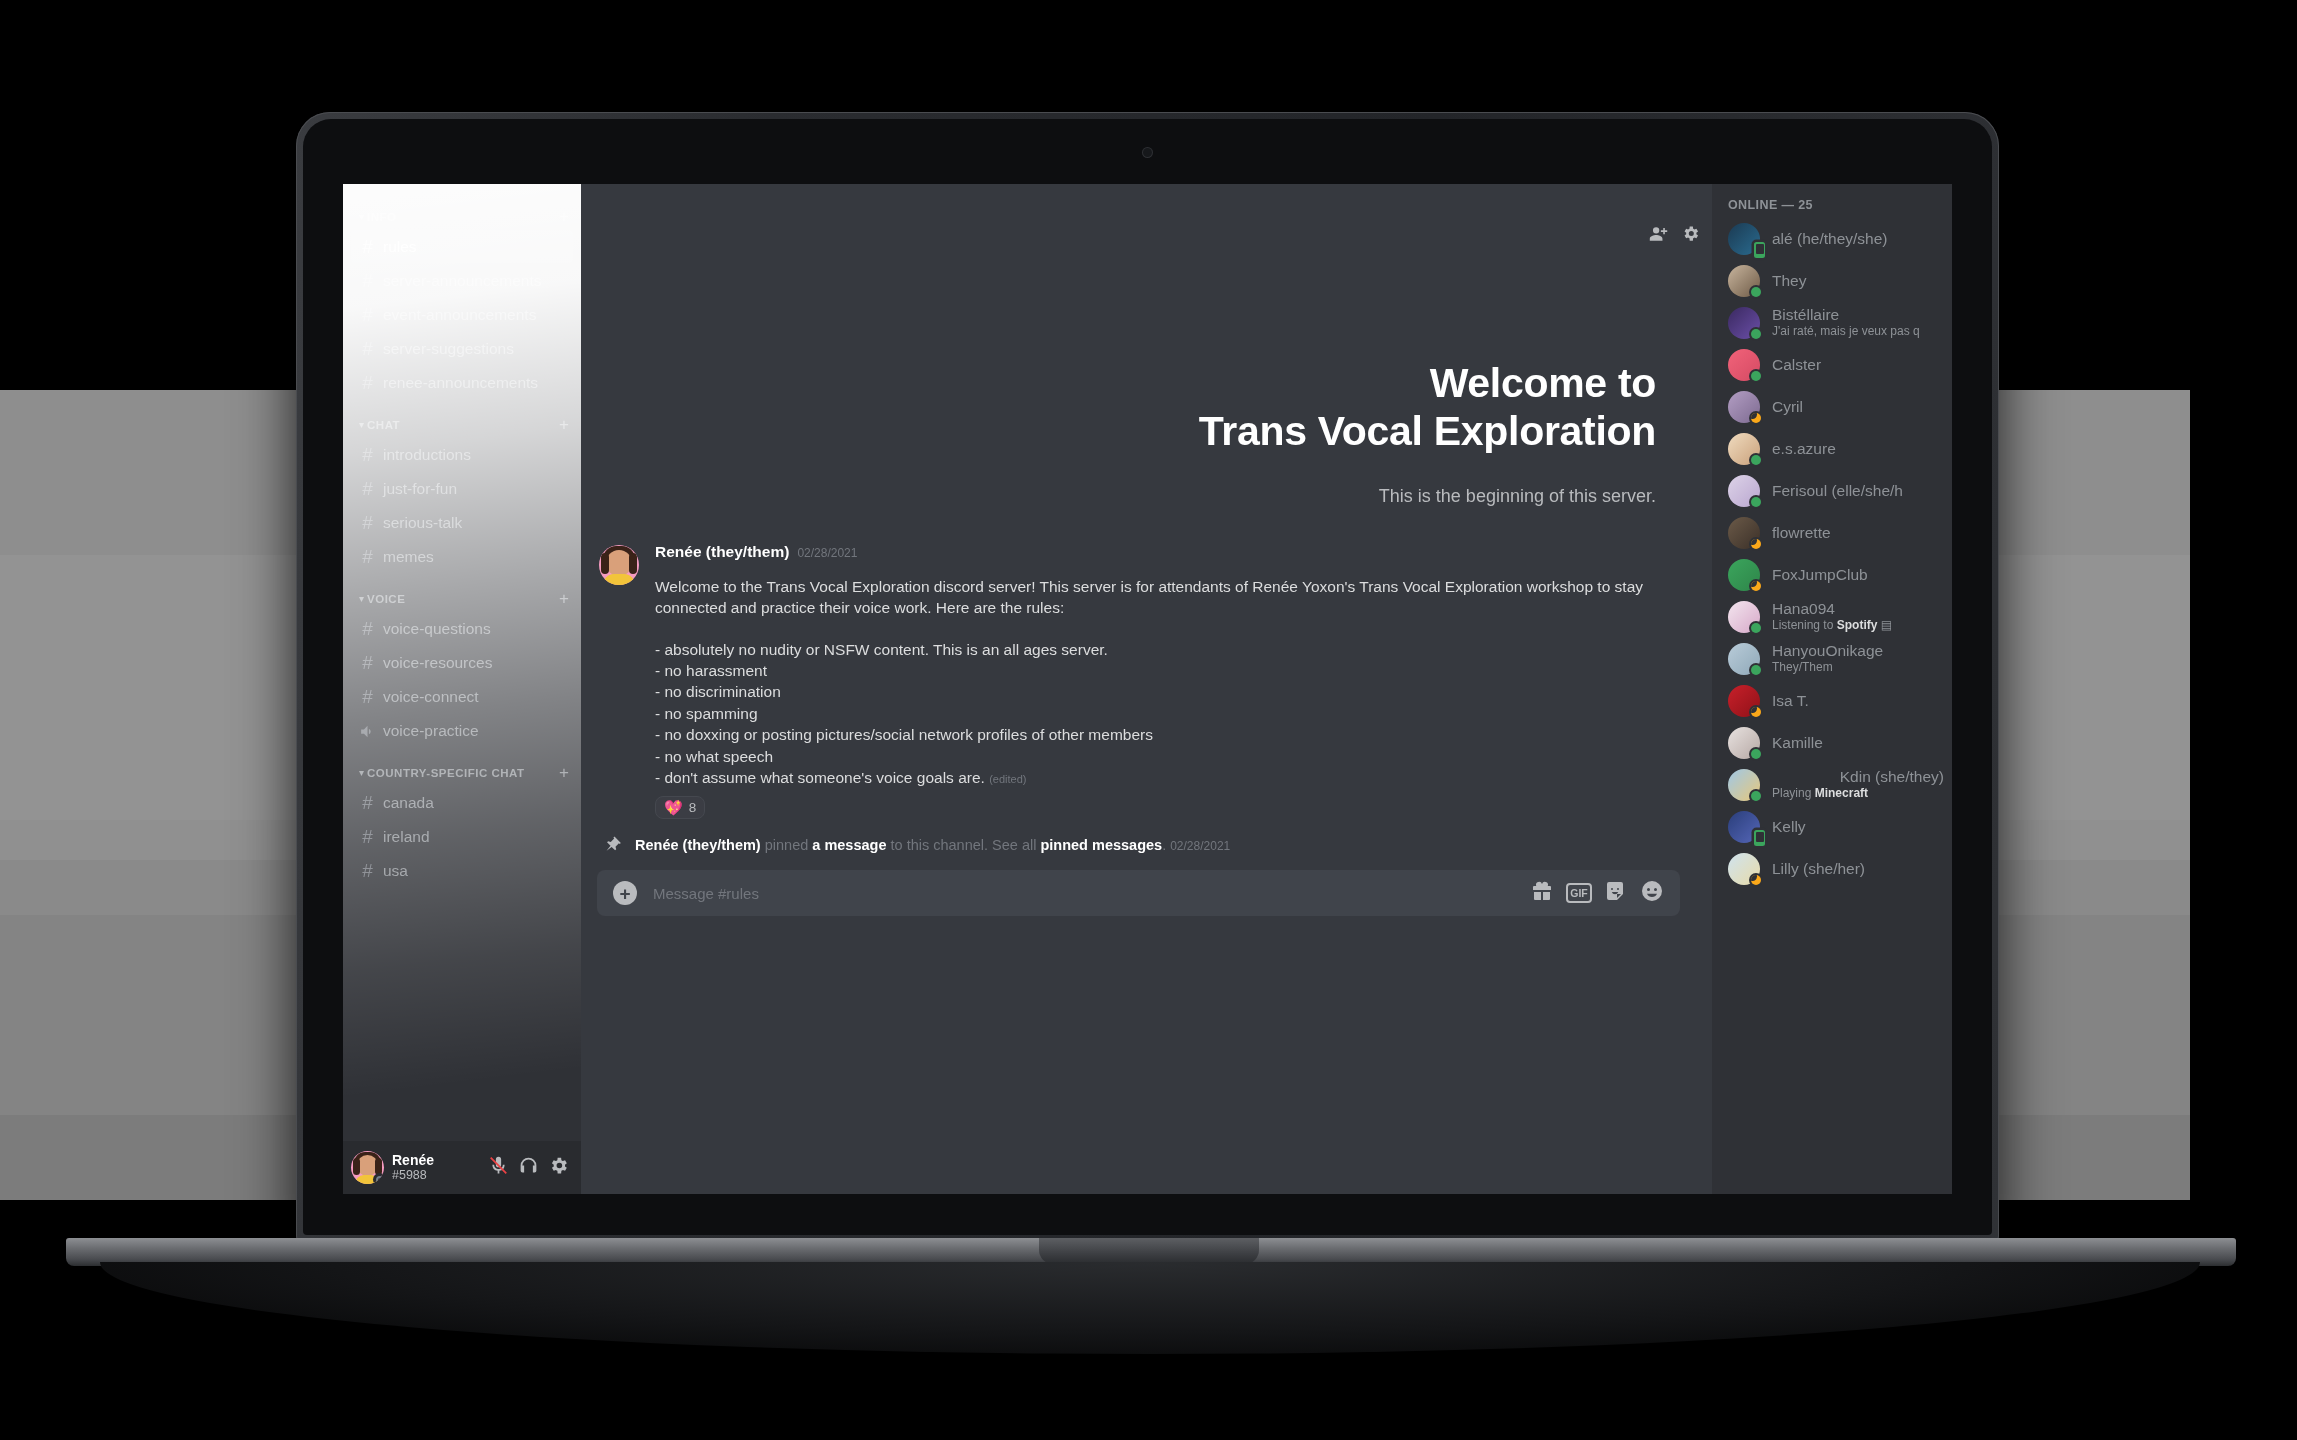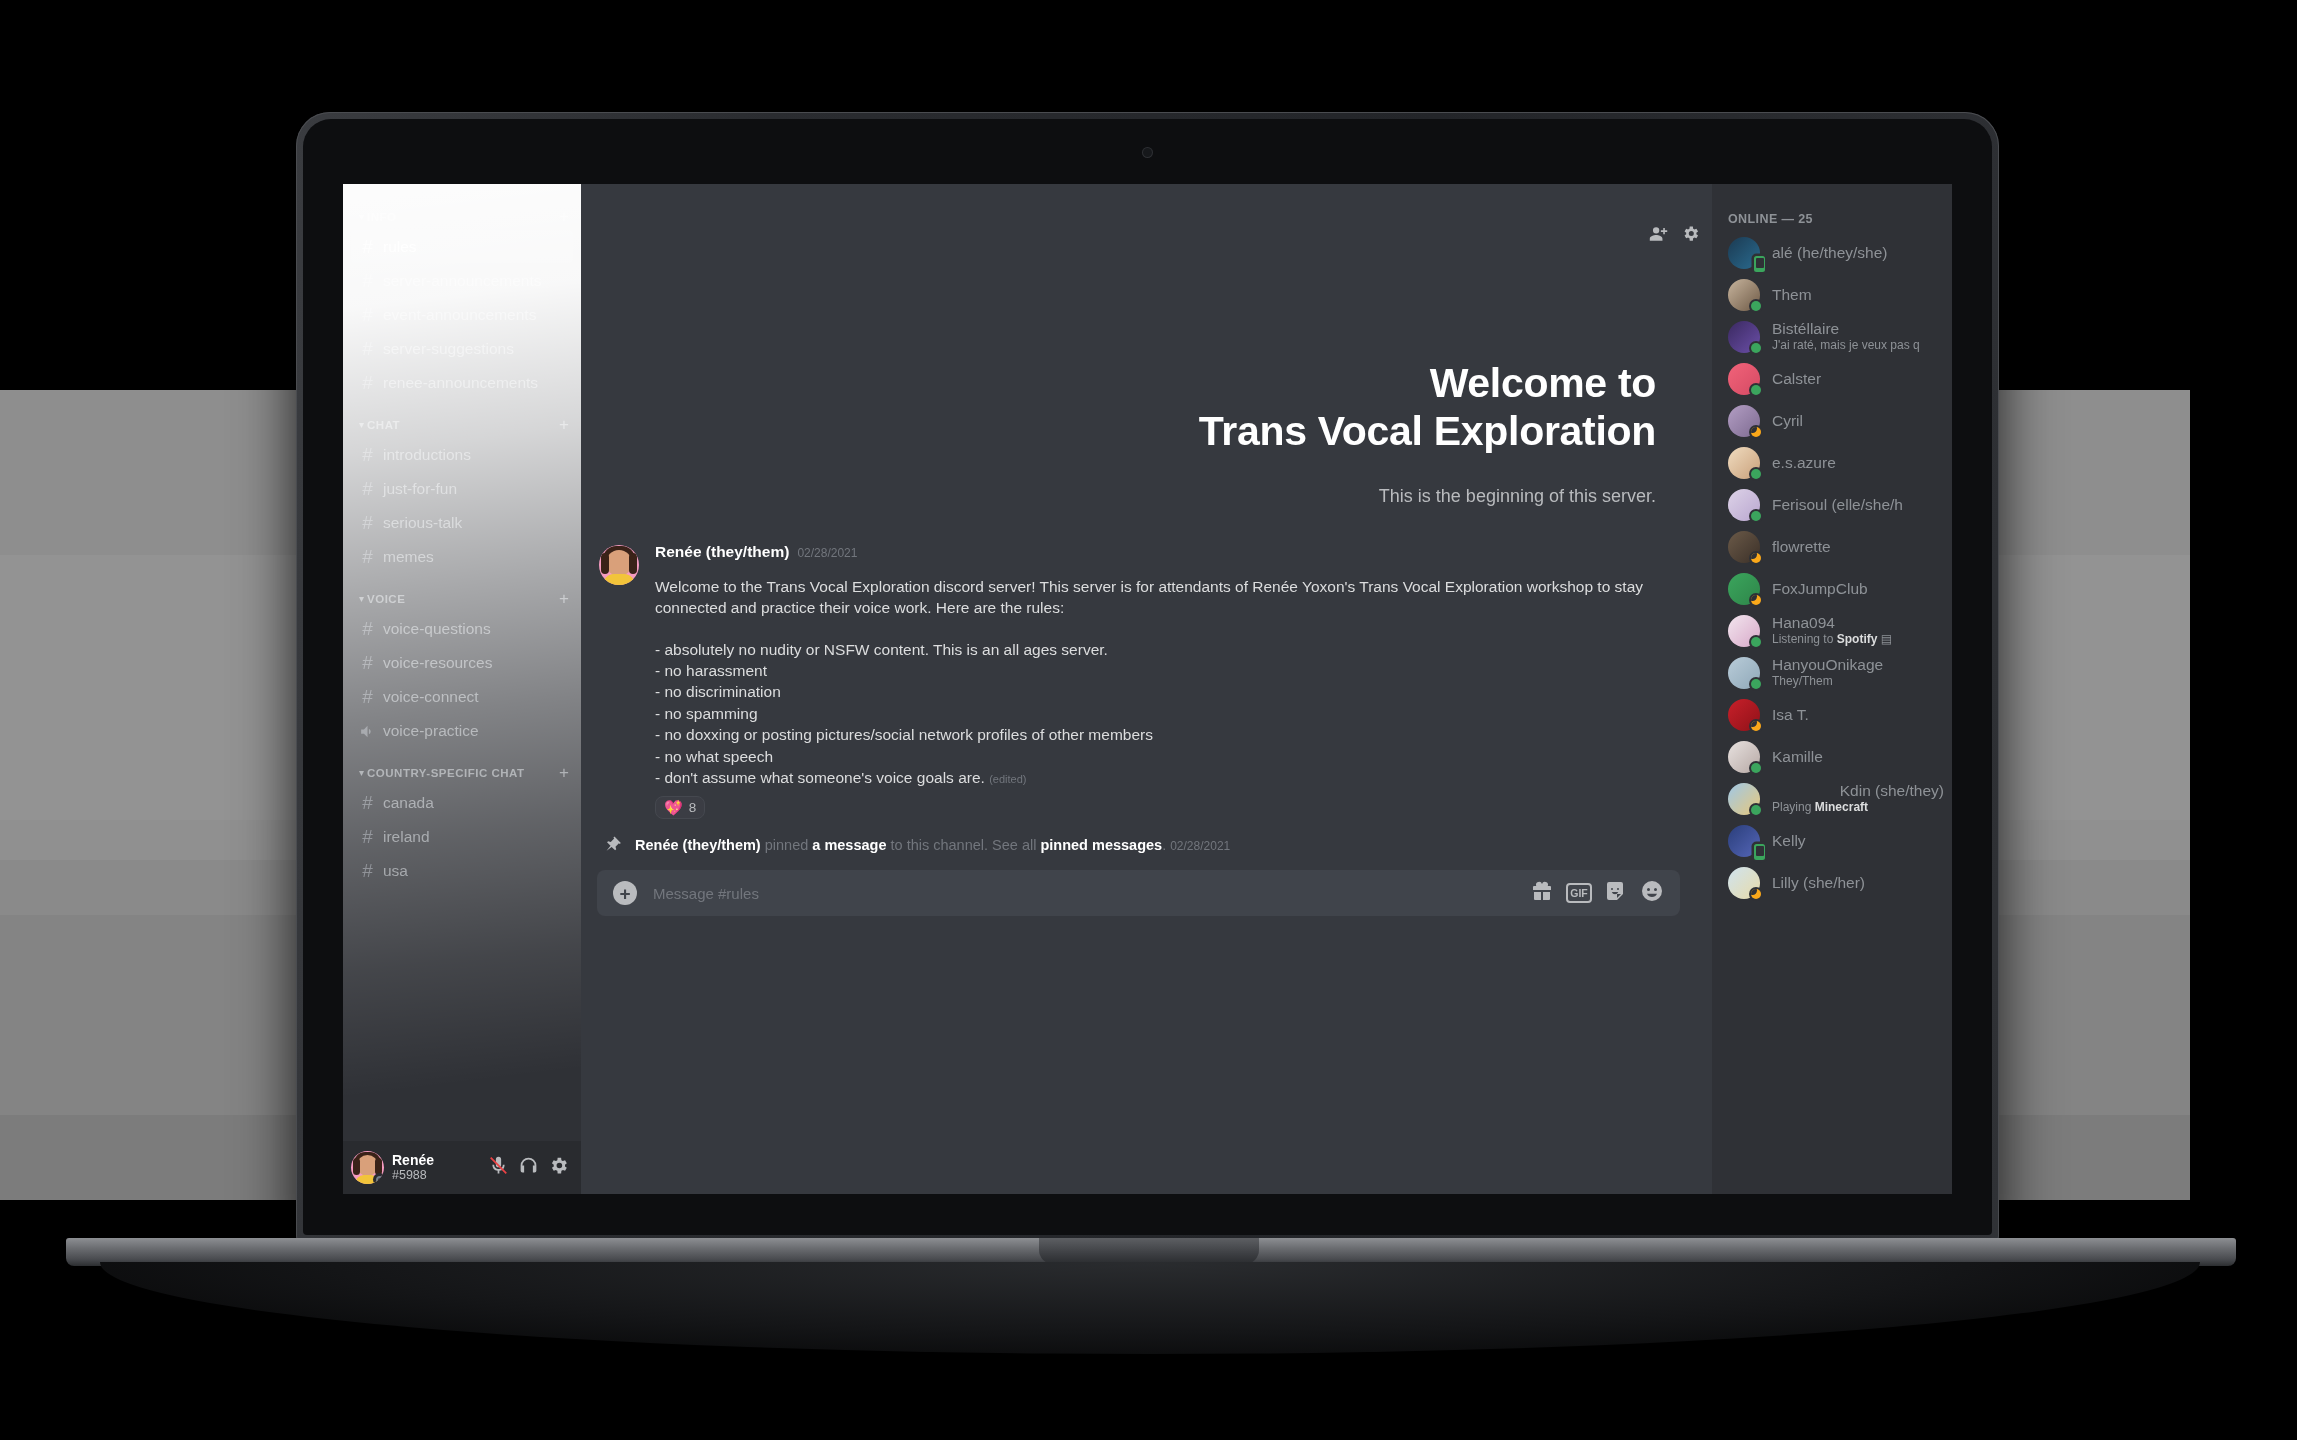--- a/index.html
+++ b/index.html
@@ -138,21 +138,21 @@
   .comp-plus { width:24px; height:24px; border-radius:50%; background:#b9bbbe; color:#40444b;
                display:flex; align-items:center; justify-content:center; font-size:19px; font-weight:bold;
                line-height:1; flex:0 0 24px; }
   .comp-input { flex:1; margin-left:16px; font-size:15px; color:#72767d; }
   .comp-icons { display:flex; gap:12px; align-items:center; }
   .comp-icons svg { width:24px; height:24px; fill:#b9bbbe; }
   .gifbox { width:26px; height:20px; border:2px solid #b9bbbe; border-radius:4px; display:flex;
             align-items:center; justify-content:center; font-size:10.5px; font-weight:bold; color:#b9bbbe; }
 
   
-  .members { width:240px; flex:0 0 240px; background:#2f3136; padding:28px 0 0 0; overflow:hidden; }
+  .members { width:240px; flex:0 0 240px; background:#2f3136; padding:14px 0 0 0; overflow:hidden; }
   .m-head { font-size:12.5px; font-weight:bold; letter-spacing:.4px; color:#8e9297; padding:0 8px 6px 16px; }
   .m-row { display:flex; align-items:center; height:42px; padding:0 8px 0 16px; }
   .m-av { position:relative; width:32px; height:32px; border-radius:50%; flex:0 0 32px; margin-right:12px; overflow:visible; }
   .m-av .inner { position:absolute; inset:0; border-radius:50%; overflow:hidden; }
   .m-badge { position:absolute; right:-3px; bottom:-2px; width:14px; height:14px; border-radius:50%;
              background:#2f3136; display:flex; align-items:center; justify-content:center; }
   .dot-online { width:10px; height:10px; border-radius:50%; background:#3ba55d; }
   .dot-idle { width:10px; height:10px; border-radius:50%; background:#faa81a; position:relative; overflow:hidden; }
   .dot-idle::after { content:""; position:absolute; left:-3px; top:-3px; width:9px; height:9px;
                      border-radius:50%; background:#2f3136; }
@@ -423,21 +423,21 @@
                 </div>
               </div>
               <div class="m-row">
                 <div class="m-av">
                   <div class="inner" style="background: linear-gradient(135deg, rgb(200, 181, 158), rgb(110, 90, 70));"></div>
                   <span class="m-badge">
                     <span class="dot-online"></span>
                   </span>
                 </div>
                 <div class="m-txt">
-                  <div class="m-name">Them</div>
+                  <div class="m-name">They</div>
                 </div>
               </div>
               <div class="m-row">
                 <div class="m-av">
                   <div class="inner" style="background: linear-gradient(135deg, rgb(58, 41, 96), rgb(107, 79, 168));"></div>
                   <span class="m-badge">
                     <span class="dot-online"></span>
                   </span>
                 </div>
                 <div class="m-txt">

